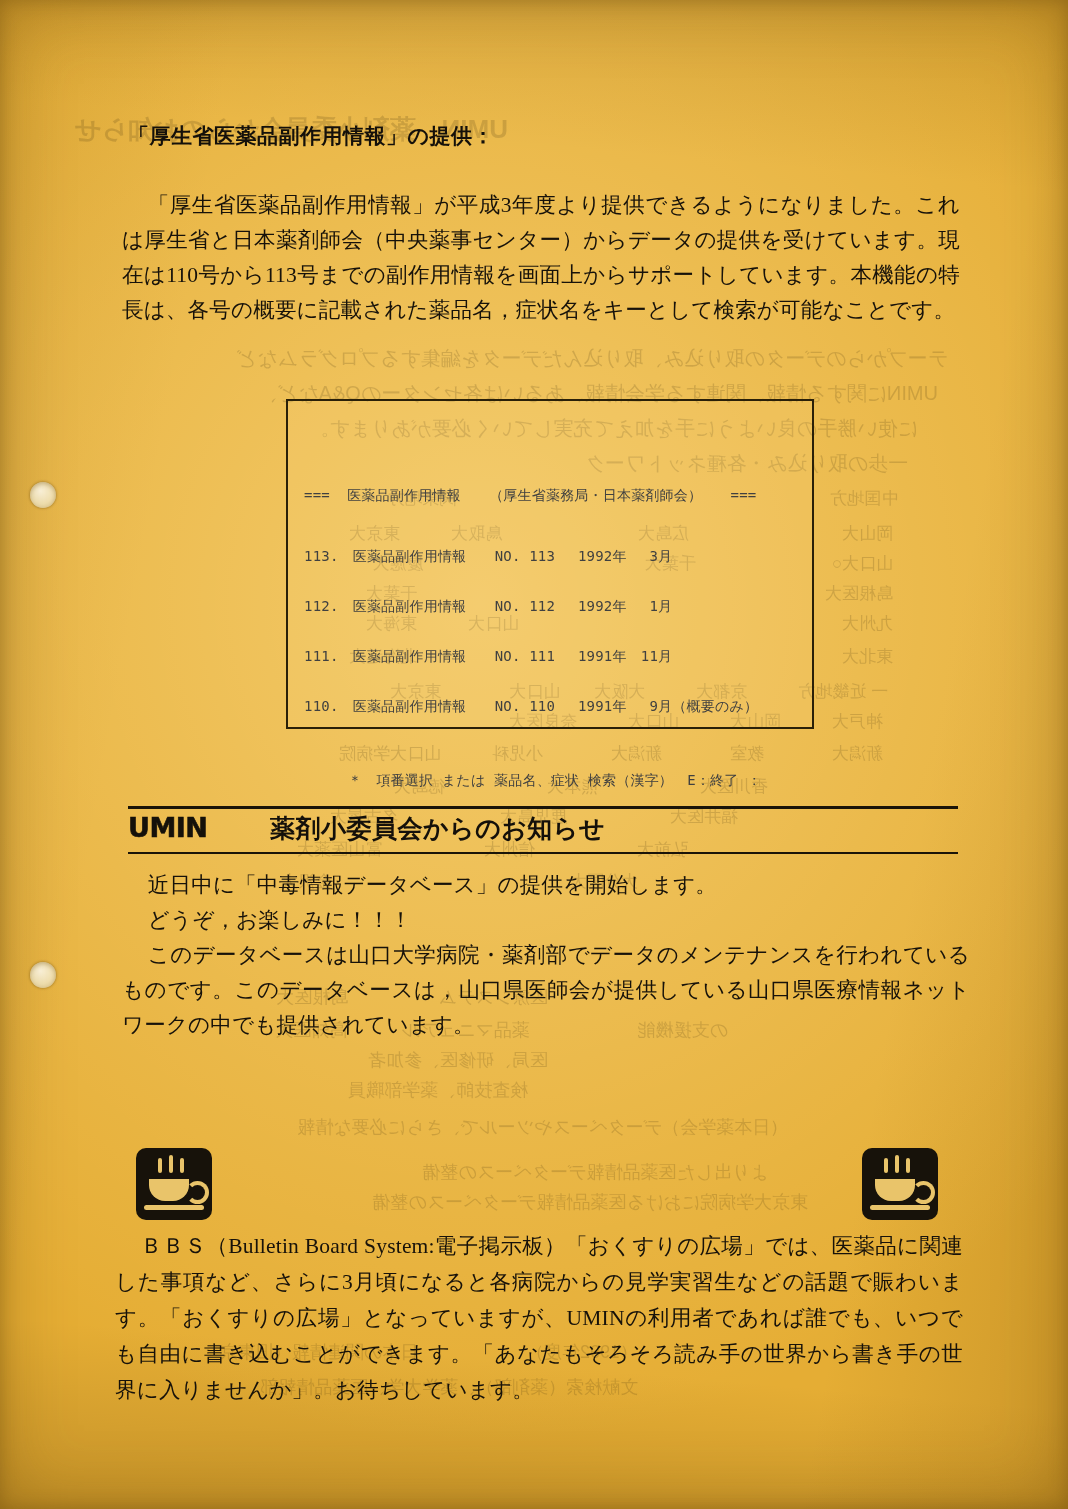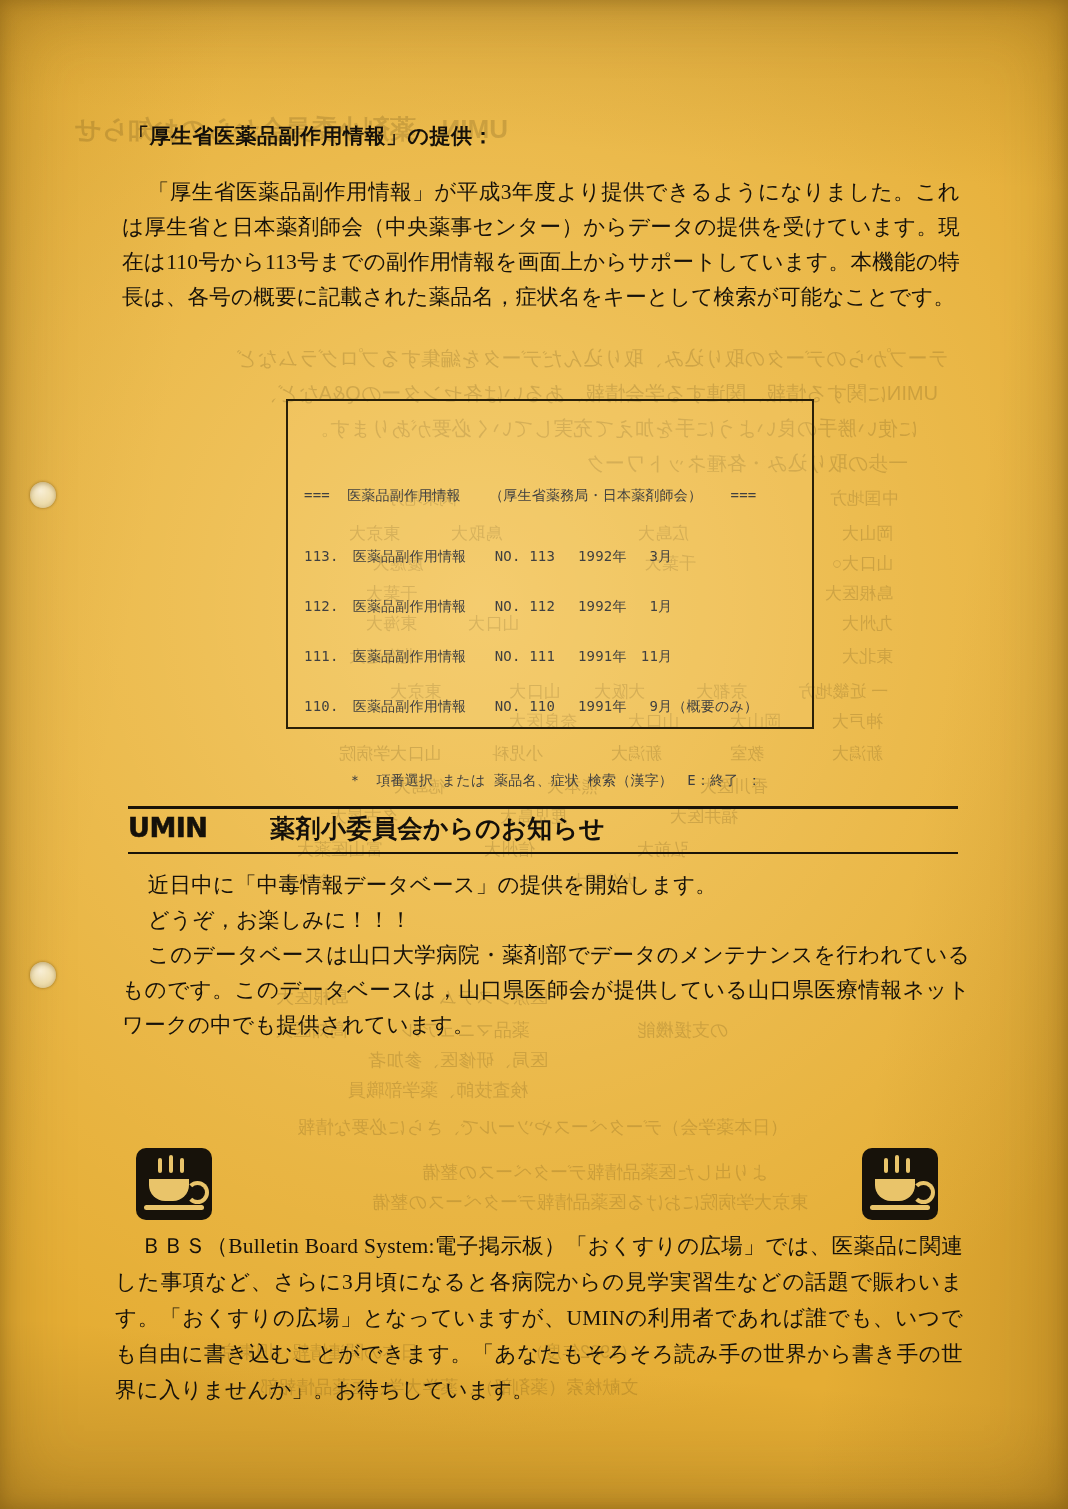--- a/index.html
+++ b/index.html
@@ -227,21 +227,21 @@
     <div class="bl" style="left: 300px; top: 1160px; font-size: 18px; font-weight: normal;">より出した医薬品情報データベースの整備</div>
     <div class="bl" style="left: 260px; top: 1190px; font-size: 18px; font-weight: normal;">東京大学病院における医薬品情報データベースの整備</div>
     <div class="bl" style="left: 430px; top: 1340px; font-size: 18px; font-weight: normal;">（1992年度）　　　　　　日本の関連情報（旧東京</div>
     <div class="bl" style="left: 430px; top: 1375px; font-size: 18px; font-weight: normal;">文献検索（薬剤部）、薬学大学、医薬品情報部</div>
   </div>
 
 <div class="content">
 
   <div class="sec-heading" id="sec1-heading" style="left:128px; top:122px;">「厚生省医薬品副作用情報」の提供：</div>
 
-  <div class="para" style="left:122px; top:175px; width:838px;">
+  <div class="para" style="left:122px; top:188px; width:838px;">
     <p class="indent">「厚生省医薬品副作用情報」が平成3年度より提供できるようになりました。これは厚生省と日本薬剤師会（中央薬事センター）からデータの提供を受けています。現在は110号から113号までの副作用情報を画面上からサポートしています。本機能の特長は、各号の概要に記載された薬品名，症状名をキーとして検索が可能なことです。</p>
   </div>
 
   <div class="screen">
     <div class="screen-inner">
       <div class="screen-title">===  医薬品副作用情報　　（厚生省薬務局・日本薬剤師会）　　===</div>
       <div class="screen-row">113.　医薬品副作用情報　　NO. 113　 1992年　 3月</div>
       <div class="screen-row">112.　医薬品副作用情報　　NO. 112　 1992年　 1月</div>
       <div class="screen-row">111.　医薬品副作用情報　　NO. 111　 1991年　11月</div>
       <div class="screen-row">110.　医薬品副作用情報　　NO. 110　 1991年　 9月（概要のみ）</div>

